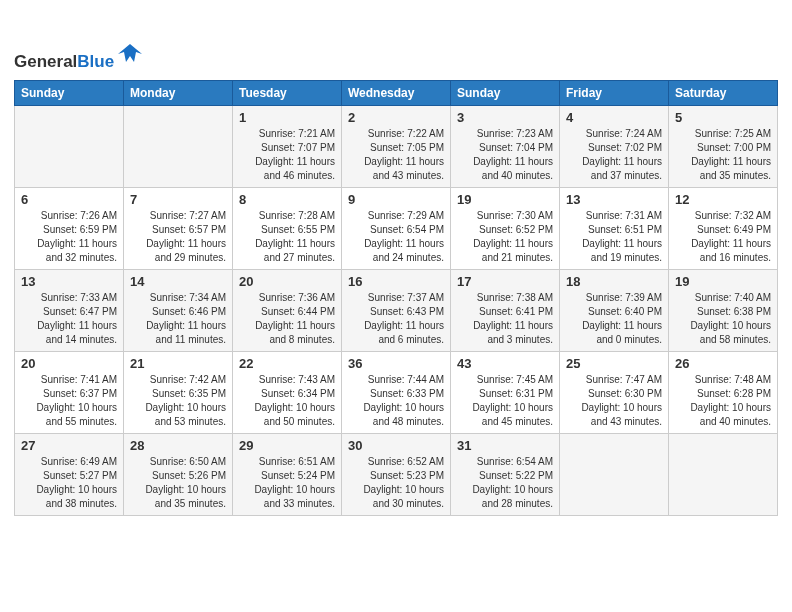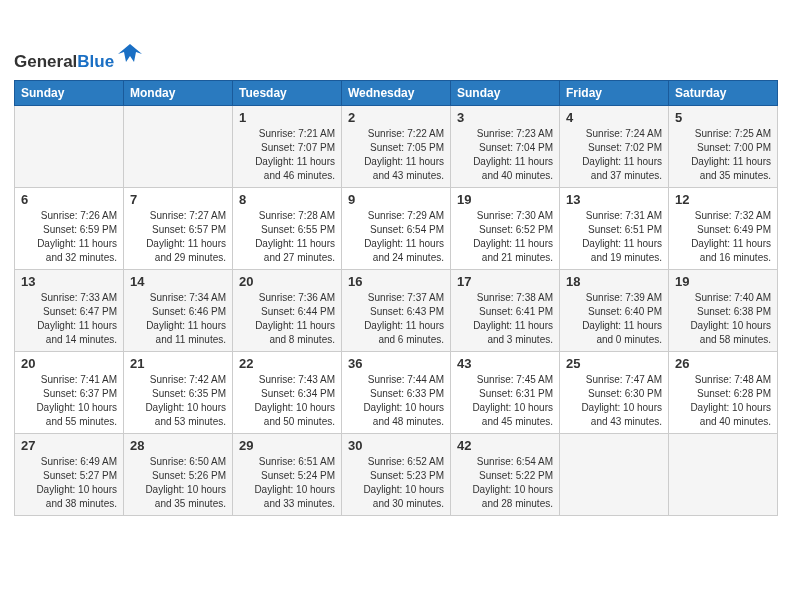--- a/index.html
+++ b/index.html
@@ -248,21 +248,21 @@
           </td>
           <td>
             <span class="day-num">29</span>
             <div class="day-detail">Sunrise: 6:51 AM<br>Sunset: 5:24 PM<br>Daylight: 10 hours and 33 minutes.</div>
           </td>
           <td>
             <span class="day-num">30</span>
             <div class="day-detail">Sunrise: 6:52 AM<br>Sunset: 5:23 PM<br>Daylight: 10 hours and 30 minutes.</div>
           </td>
           <td>
-            <span class="day-num">42</span>
+            <span class="day-num">31</span>
             <div class="day-detail">Sunrise: 6:54 AM<br>Sunset: 5:22 PM<br>Daylight: 10 hours and 28 minutes.</div>
           </td>
           <td class="empty-cell"></td>
           <td class="empty-cell"></td>
         </tr>
       </tbody>
   </table>
 </div>
 
 </body></html>

